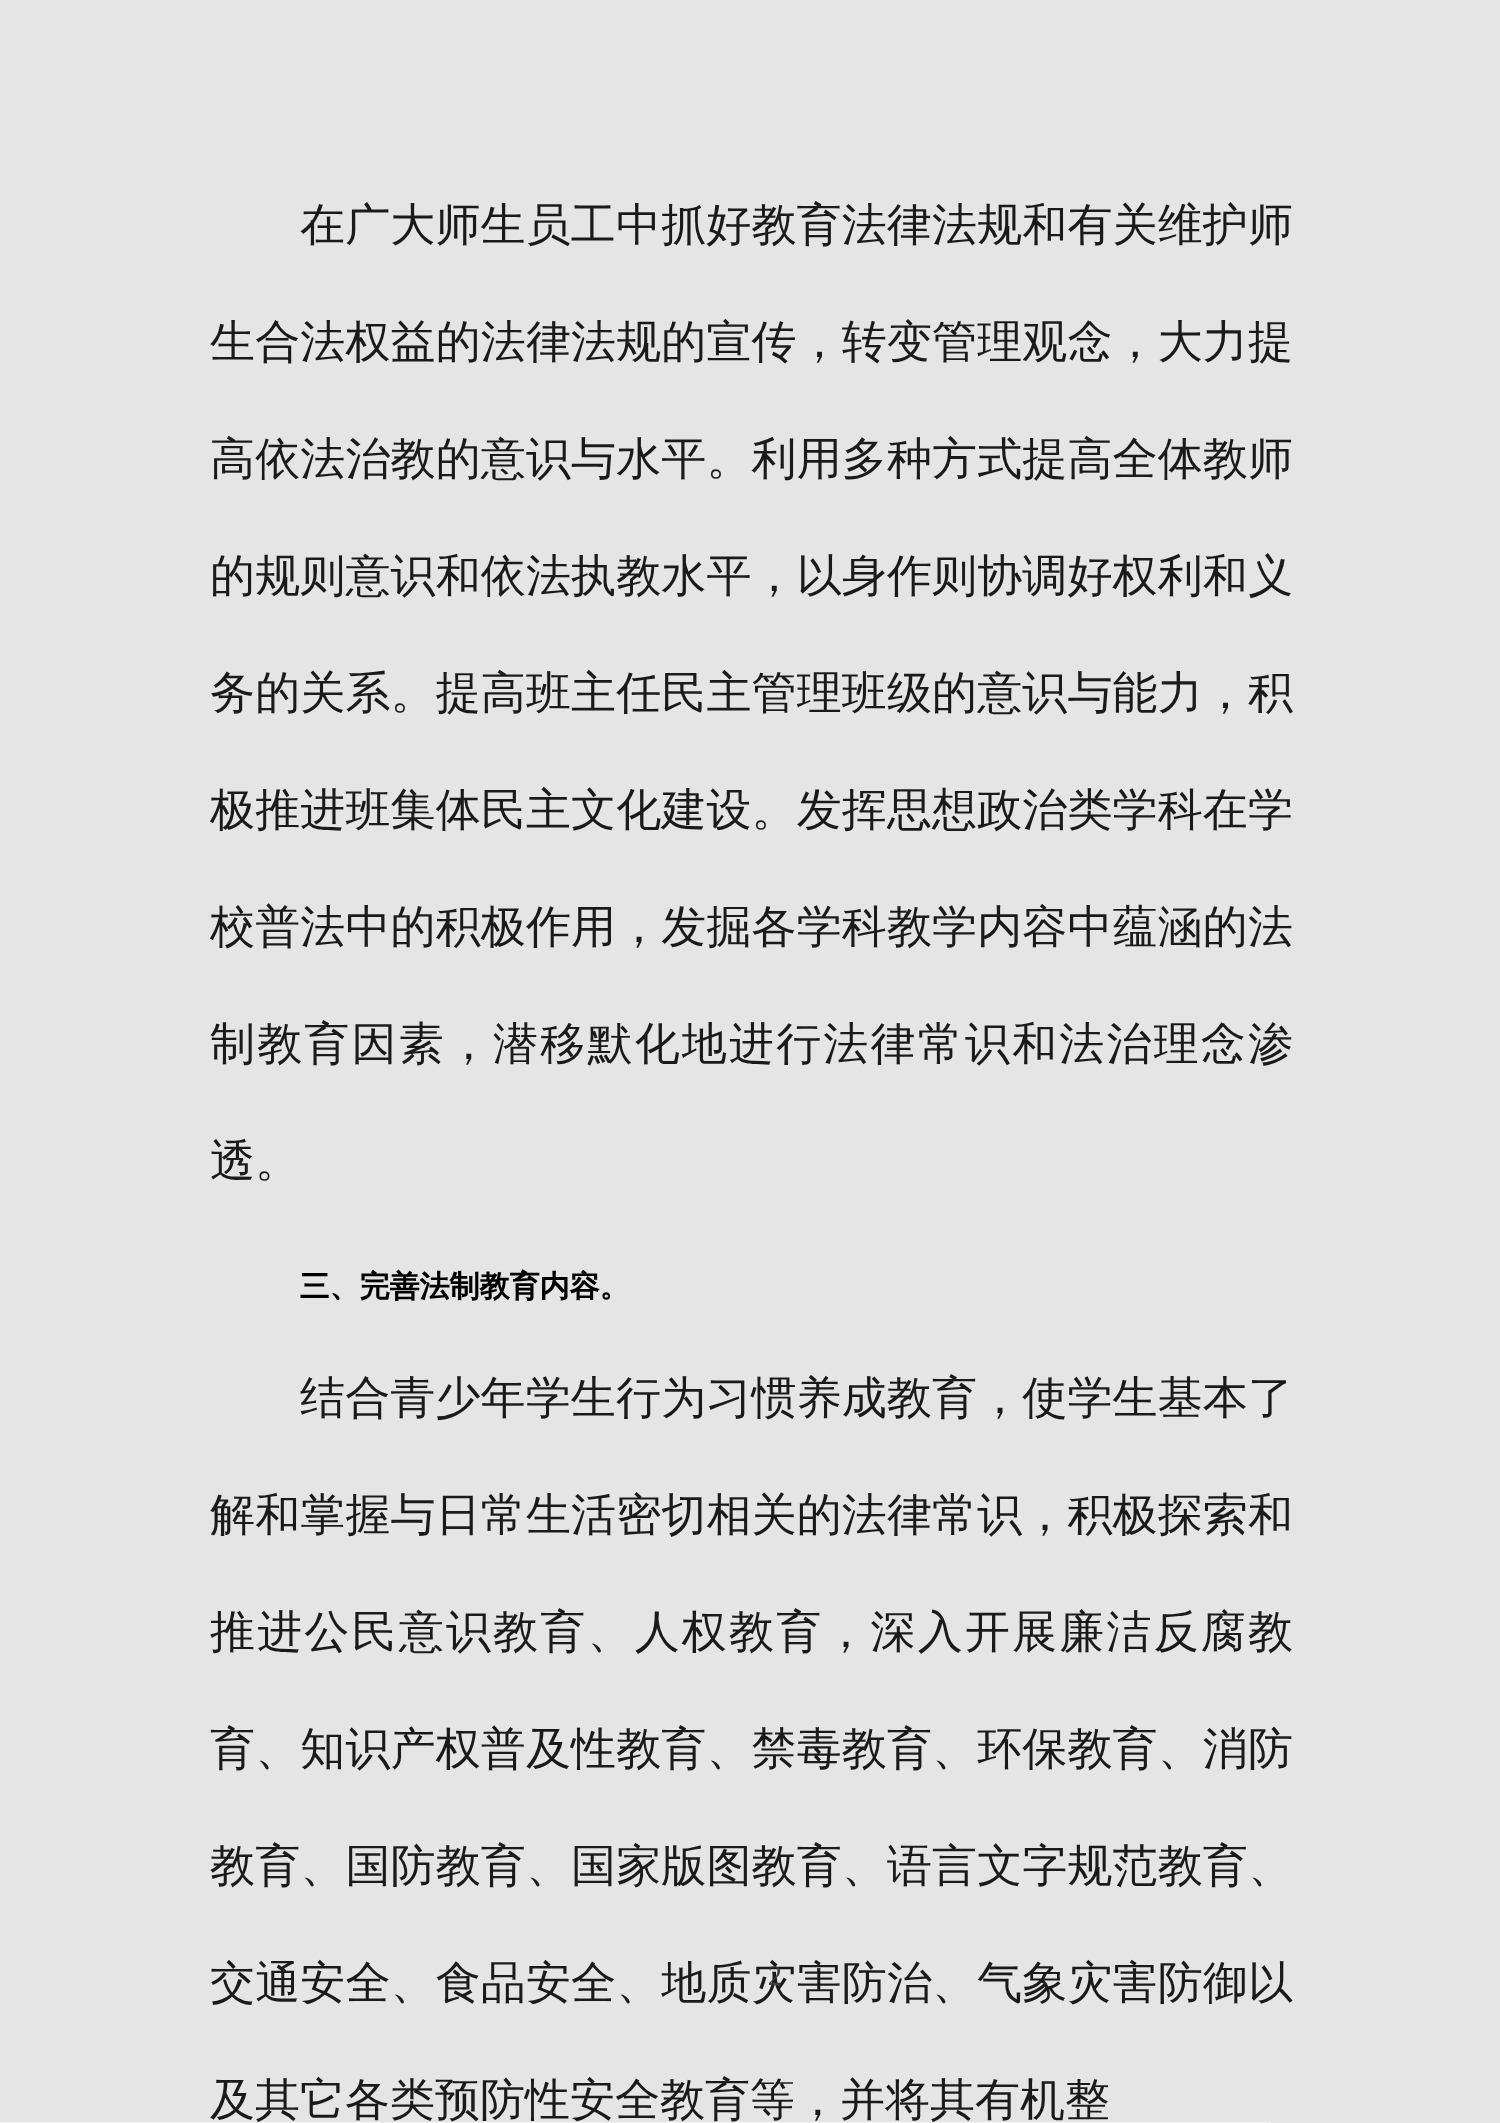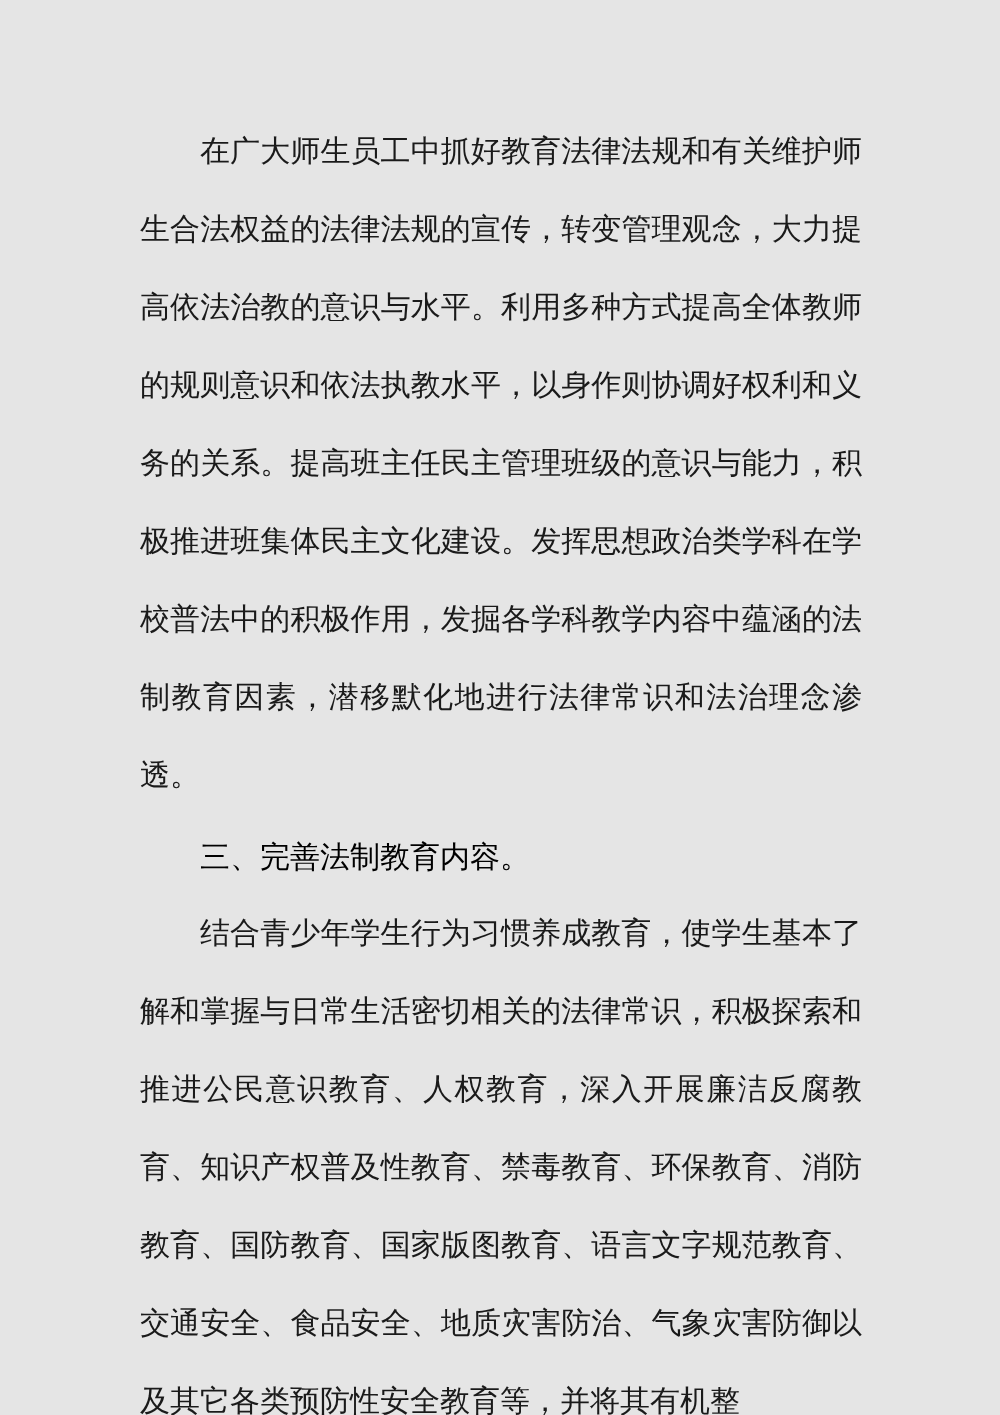--- a/index.html
+++ b/index.html
@@ -33,24 +33,24 @@
     text-indent: 60px;
     color: #1a1a1a;
     font-weight: 400;
     word-break: break-all;
   }
   .para.last-line-left {
     text-align: justify;
   }
   .heading {
     margin: 0;
-    font-size: 30px;
+    font-size: 20px;
     line-height: 66px;
     text-indent: 60px;
-    font-weight: normal;
+    font-weight: bold;
     color: #000000;
     letter-spacing: 0px;
   }
   .spacer-before-heading {
     height: 10px;
   }
   .spacer-after-heading {
     height: 4px;
   }
   .page-number {

